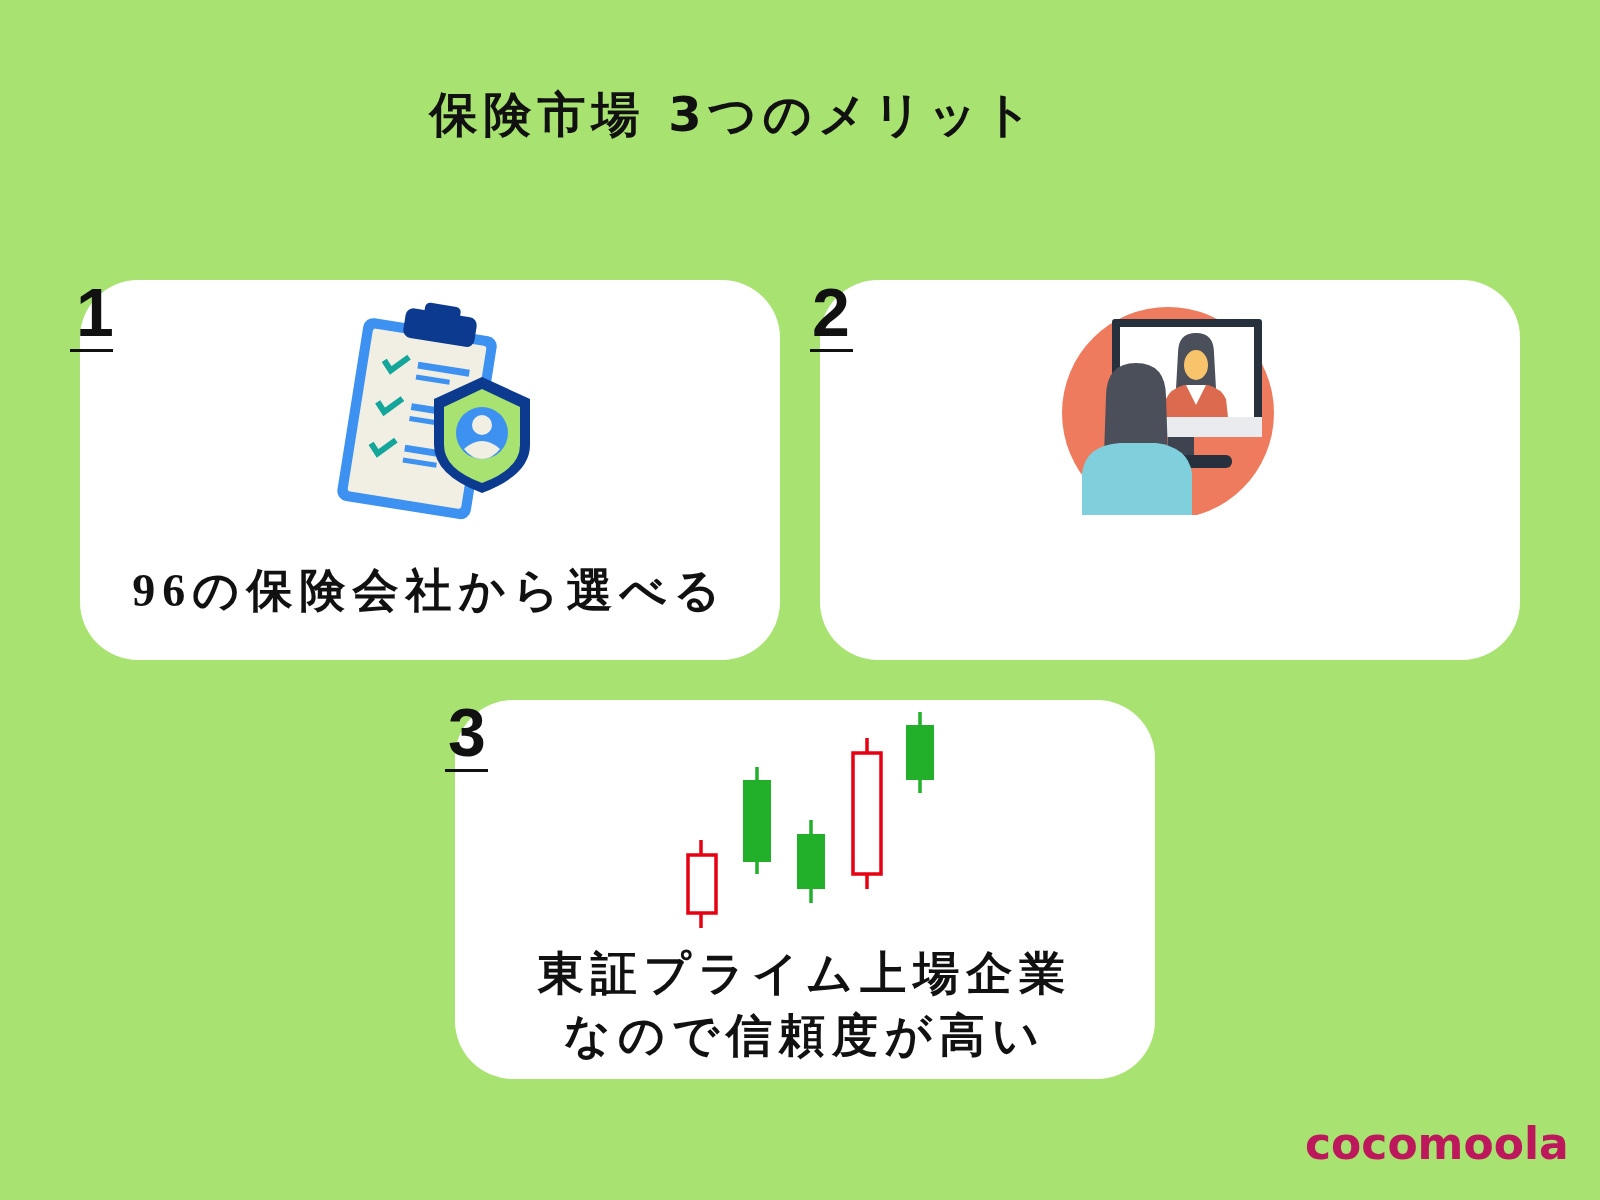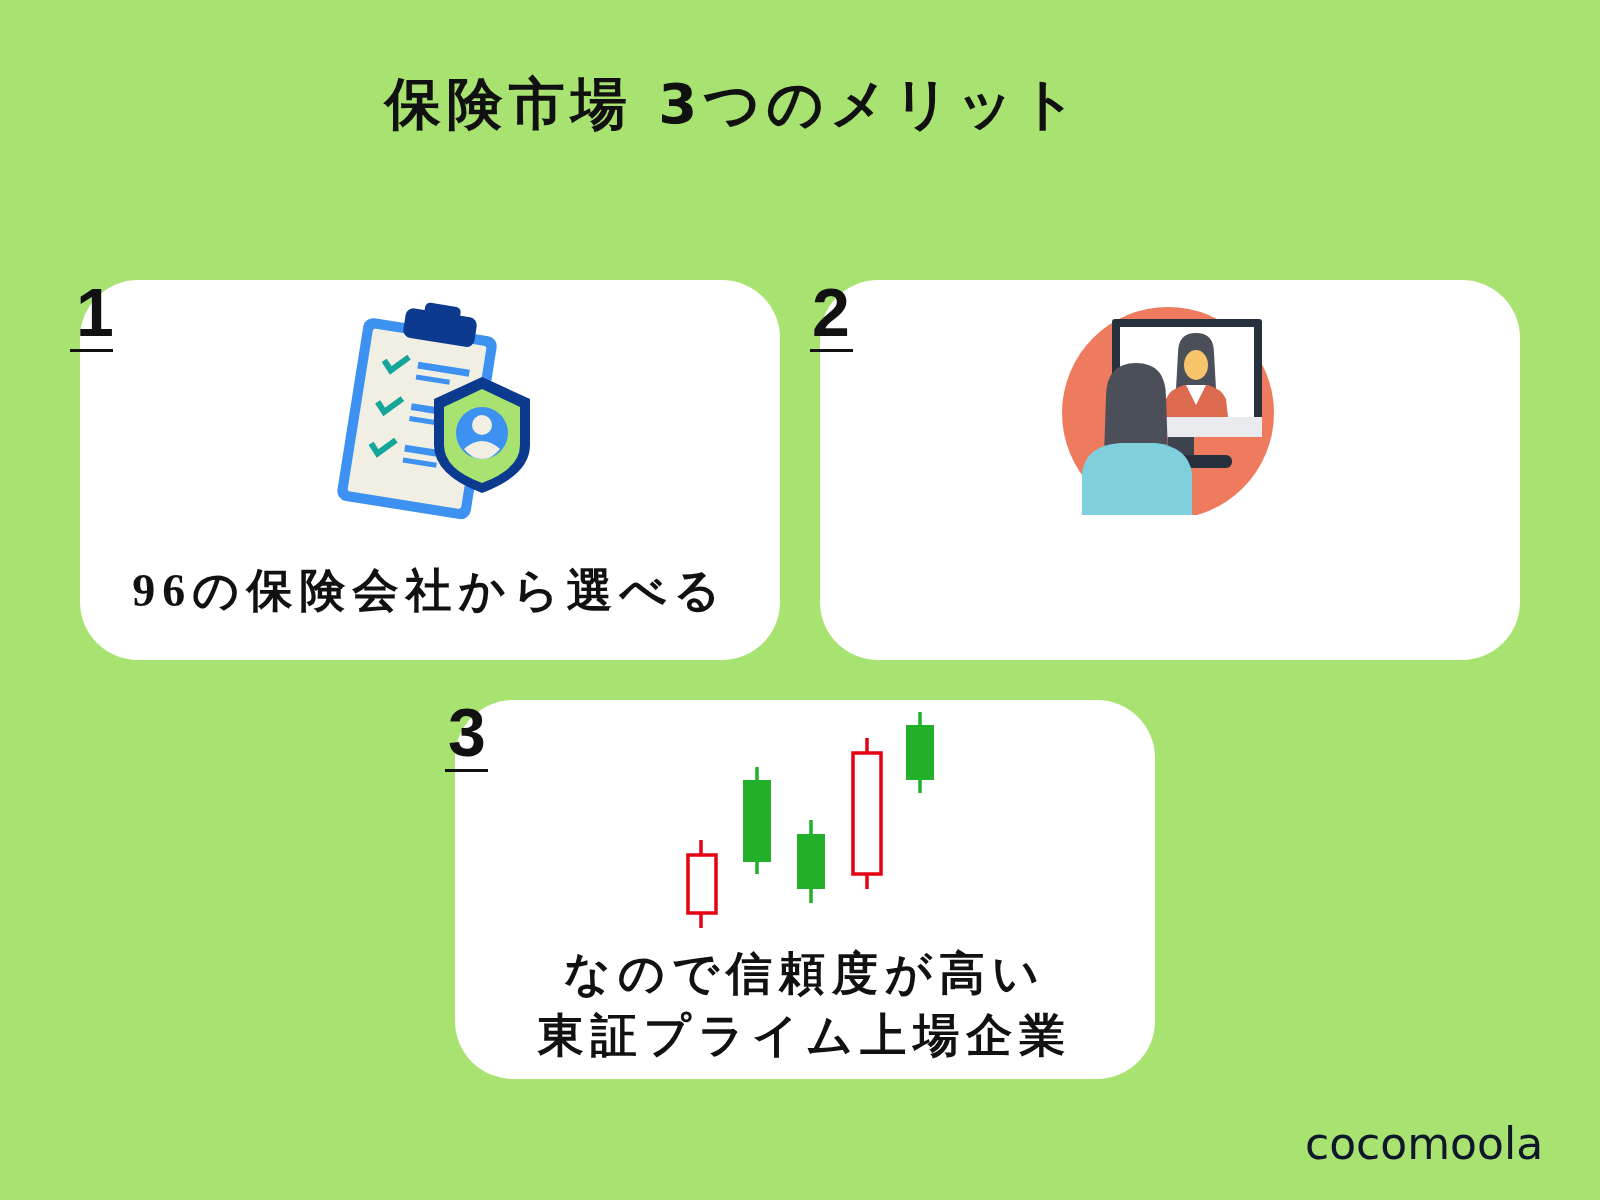--- a/index.html
+++ b/index.html
@@ -4,22 +4,22 @@
 <style>
   html, body { margin:0; padding:0; }
   body {
     width:1600px; height:1200px; overflow:hidden;
     background:#a8e270;
     font-family:"DejaVu Sans", "Liberation Sans", sans-serif;
     position:relative;
     color:#111;
   }
   .title {
-    position:absolute; left:0; top:64px; width:1468px;
-    text-align:center; font-size:56px; font-weight:bold;
+    position:absolute; left:0; top:74px; width:1468px;
+    text-align:center; font-size:48px; font-weight:bold;
     letter-spacing:6px; line-height:80px; color:#111;
   }
   .card {
     position:absolute; background:#ffffff; border-radius:58px;
   }
   .num {
     position:absolute; font-family:"Liberation Sans", sans-serif;
     font-weight:bold; font-size:68px; line-height:60px; color:#111;
   }
   .num-underline {
@@ -29,21 +29,21 @@
     position:absolute; left:0; width:100%;
     text-align:center; font-weight:bold; color:#111;
     font-size:46px; letter-spacing:7px; line-height:62px;
     white-space:nowrap;
     font-family:Liberation Serif, serif;
   }
   .illus { position:absolute; }
   .logo {
     position:absolute; left:1305px; top:1118px;
     font-family:"DejaVu Sans", sans-serif; font-size:44px;
-    font-weight:normal; letter-spacing:0px; color:#0f172a;
+    font-weight:bold; letter-spacing:0px; color:#be185d;
   }
 </style>
 </head>
 <body>
 
 <div class="title">保険市場 3つのメリット</div>
 
 <div class="card" style="left:80px; top:280px; width:700px; height:380px;"></div>
 <div class="num" style="left:76px; top:282px;">1</div>
 <div class="num-underline" style="left:70px; top:349px; width:43px;"></div>
@@ -121,17 +121,17 @@
   <rect x="797" y="834" width="28" height="55" fill="#22b02a"></rect>
 
   <line x1="867" y1="738" x2="867" y2="889" stroke="#e60012" stroke-width="3.5"></line>
   <rect x="853" y="753" width="28" height="121" fill="#ffffff" stroke="#e60012" stroke-width="3.5"></rect>
 
   <line x1="920" y1="712" x2="920" y2="793" stroke="#22b02a" stroke-width="3.5"></line>
   <rect x="906" y="725" width="28" height="55" fill="#22b02a"></rect>
 </svg>
 
 <div class="card-text" style="left:455px; width:700px; top:943px;">
+  <div>東証プライム上場企業</div>
   <div>なので信頼度が高い</div>
-  <div>東証プライム上場企業</div>
 </div>
 
 <div class="logo">cocomoola</div>
 
 </body></html>

